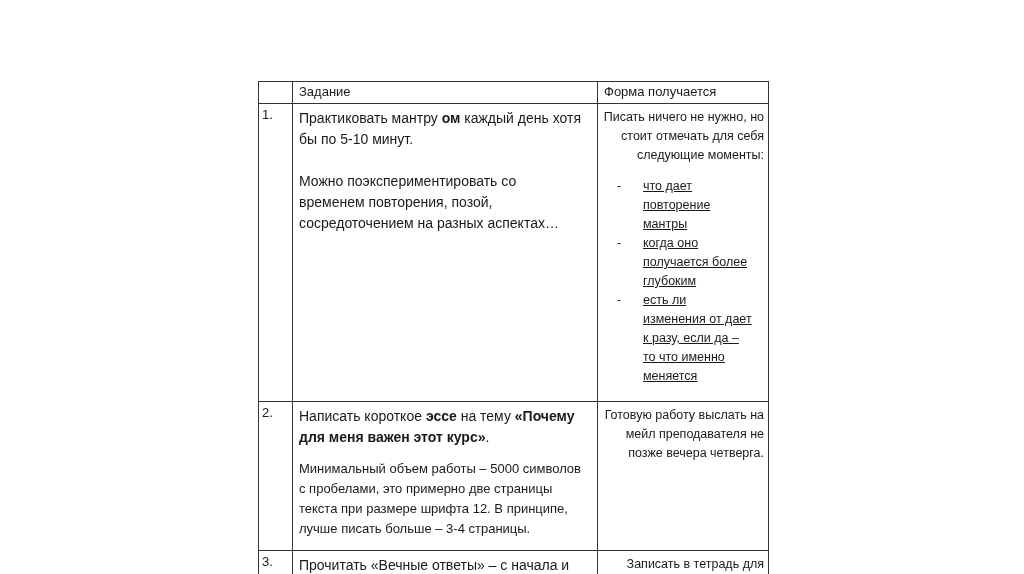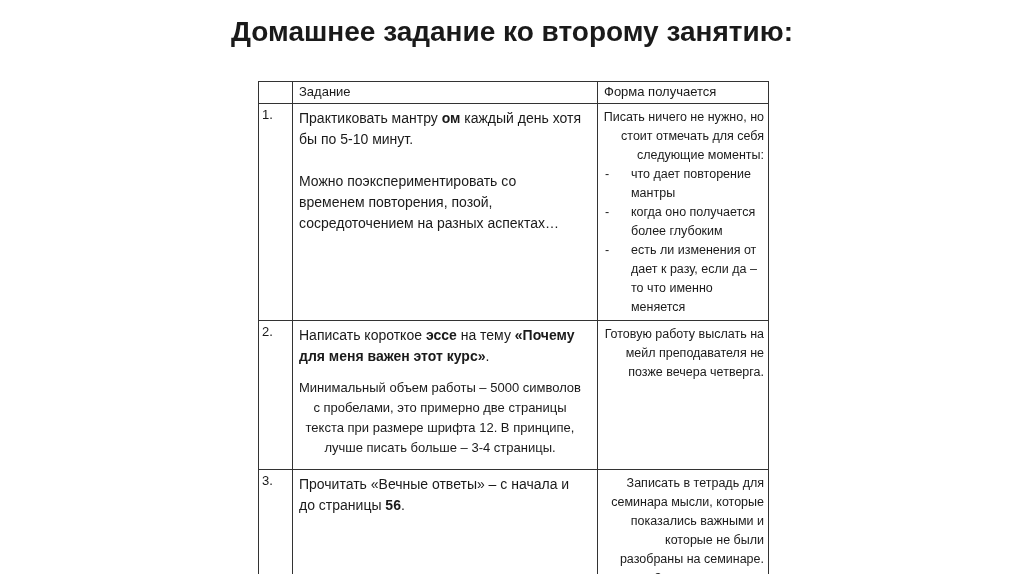--- a/index.html
+++ b/index.html
@@ -41,34 +41,33 @@
   .hw-table thead tr { height: 22px; }
   .hw-table th { font-size: 13px; padding: 2px 5px 2px 6px; margin-top: 44px; }
   tr.r1 { height: 175px; }
   tr.r2 { height: 149px; }
   tr.r3 { height: 106px; }
   td.num  { font-size: 13px; padding: 3px 2px 2px 3px; }
   td.task { font-size: 14px; line-height: 21px; padding: 4px 16px 3px 6px; margin-left: 38px; }
   td.task p { margin: 0; }
   tr.r1 td.task p + p { margin-top: 21px; }
   tr.r2 td.task p + p { margin-top: 11px; }
-  td.task p.small { font-size: 13px; line-height: 20px; text-align: center; }
+  td.task p.small { font-size: 13px; line-height: 20px; }
   td.report { font-size: 12.5px; line-height: 19px; padding: 4px 4px 3px 5px; }
   td.report p { margin: 0; text-align: right; }
-  td.report ul { list-style: none; margin: 0; padding: 0; }
+  td.report ul { list-style: none; margin: 12px; padding: 0; text-decoration: underline; }
   td.report li { position: relative; padding-left: 28px; }
   td.report li::before { content: "-"; position: absolute; left: 2px; top: 0; }
   .b { font-weight: bold; }
 </style>
 </head>
 <body>
 
 <div class="slide">
 
-  <h1 class="title">Домашнее задание ко второму занятию:</h1>
 
   <table class="hw-table">
     <colgroup>
       <col style="width:34px">
       <col style="width:305px">
       <col style="width:171px">
     </colgroup>
     <thead>
       <tr>
         <th></th>

